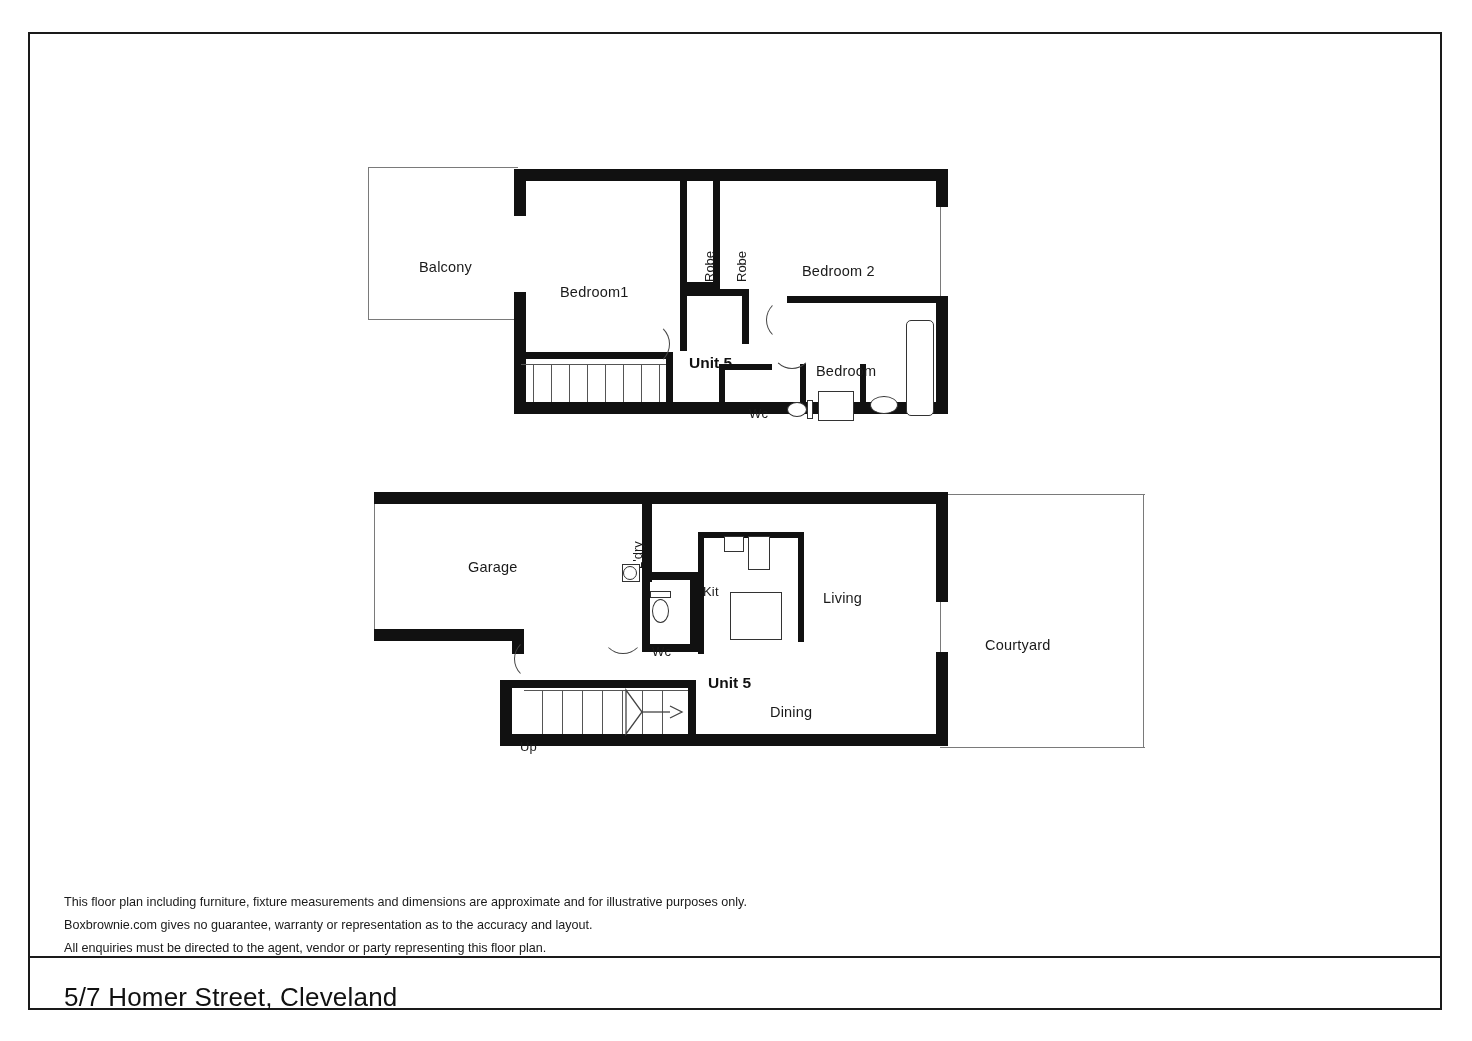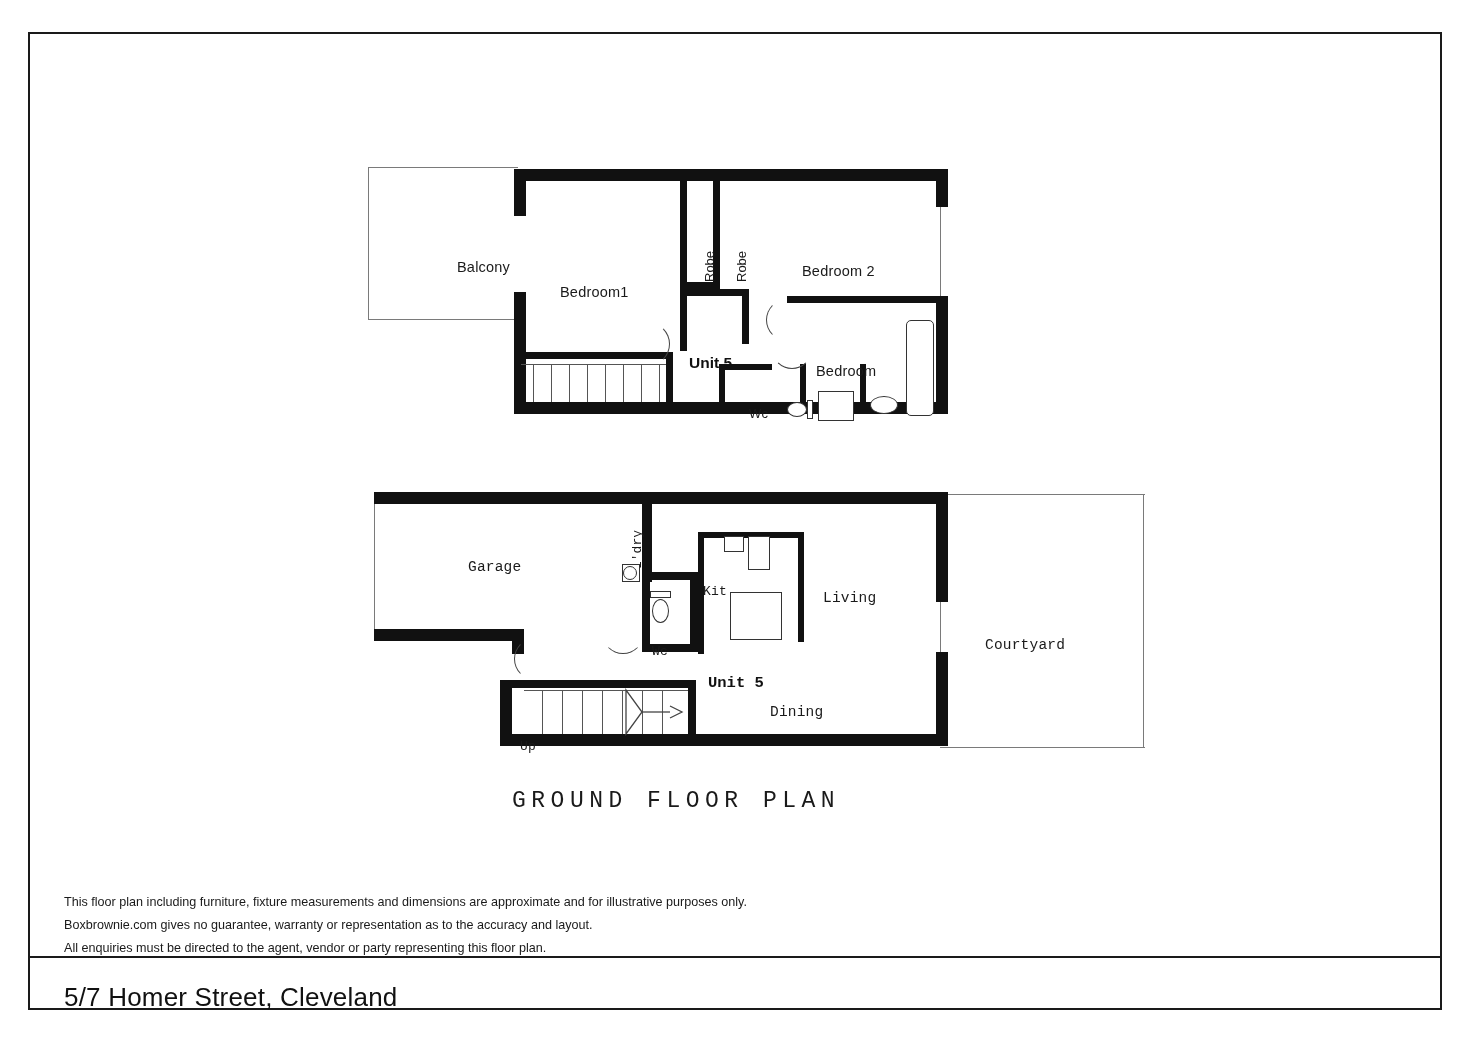--- a/index.html
+++ b/index.html
@@ -125,21 +125,21 @@
 
 <div id="page">
   <div id="frame">
 
     <div style="position:absolute; left:0; top:0; width:1414px; height:420px;">
 
       <div class="thinline" style="left:338px; top:133px; width:150px; height:1.4px;"></div>
       <div class="thinline" style="left:338px; top:133px; width:1.4px; height:153px;"></div>
       <div class="thinline" style="left:338px; top:285px; width:152px; height:1.4px;"></div>
 
-      <div class="room-label" style="left:389px; top:225px;margin-left:38px;">Balcony</div>
+      <div class="room-label" style="left:389px; top:225px;">Balcony</div>
 
       <div class="wall" style="left:484px; top:135px; width:434px; height:12px;"></div>
 
       <div class="wall" style="left:484px; top:135px; width:12px; height:47px;"></div>
 
       <div class="wall" style="left:484px; top:258px; width:12px; height:122px;"></div>
 
       <div class="wall" style="left:484px; top:368px; width:434px; height:12px;"></div>
 
       <div class="wall" style="left:906px; top:135px; width:12px; height:38px;"></div>
@@ -193,21 +193,21 @@
         <div class="stair-step" style="position:absolute; left:120px; top:0; width:1px; height:38px;"></div>
         <div class="stair-step" style="position:absolute; left:138px; top:0; width:1px; height:38px;"></div>
       </div>
 
       <div class="door-arc" style="left:596px; top:288px; width:44px; height:44px; border-color:#444; border-top-color:transparent; border-left-color:transparent; border-bottom-color:transparent;"></div>
       <div class="door-arc" style="left:736px; top:265px; width:42px; height:42px; border-bottom-color:transparent; border-right-color:transparent; border-top-color:transparent;"></div>
       <div class="door-arc" style="left:742px; top:295px; width:40px; height:40px; border-top-color:transparent; border-right-color:transparent; border-left-color:transparent;"></div>
 
     </div>
 
-    <div style="position:absolute; left:0; top:0; width:1414px; height:790px;font-family:Liberation Mono, monospace;">
+    <div style="position:absolute; left:0; top:0; width:1414px; height:790px;">
 
       <div class="thinline" style="left:344px; top:468px; width:1.4px; height:134px;"></div>
       <div class="thinline" style="left:344px; top:468px; width:14px; height:1.4px;"></div>
       <div class="thinline" style="left:344px; top:601px; width:14px; height:1.4px;"></div>
 
       <div class="thinline" style="left:910px; top:460px; width:205px; height:1.4px;"></div>
       <div class="thinline" style="left:1113px; top:460px; width:1.4px; height:254px;"></div>
       <div class="thinline" style="left:910px; top:713px; width:205px; height:1.4px;"></div>
 
       <div class="wall" style="left:344px; top:458px; width:574px; height:12px;"></div>
@@ -258,21 +258,20 @@
         <div class="stair-step" style="position:absolute; left:58px; top:0; width:1px; height:44px;"></div>
         <div class="stair-step" style="position:absolute; left:78px; top:0; width:1px; height:44px;"></div>
         <div class="stair-step" style="position:absolute; left:98px; top:0; width:1px; height:44px;"></div>
         <div class="stair-step" style="position:absolute; left:118px; top:0; width:1px; height:44px;"></div>
         <div class="stair-step" style="position:absolute; left:138px; top:0; width:1px; height:44px;"></div>
       </div>
 
       <div class="door-arc" style="left:572px; top:578px; width:42px; height:42px; border-top-color:transparent; border-right-color:transparent; border-left-color:transparent;"></div>
       <div class="door-arc" style="left:484px; top:604px; width:42px; height:42px; border-top-color:transparent; border-right-color:transparent; border-bottom-color:transparent;"></div>
 
-      <div class="plan-title" style="left:482px; top:754px;">GROUND FLOOR PLAN</div>
     </div>
 
     <svg class="svgwrap" viewBox="0 0 1414 978">
       <path d="M596,656 L596,700 L612,678 Z" fill="none" stroke="#444" stroke-width="1.3"></path>
       <path d="M612,678 L640,678" stroke="#444" stroke-width="1.3" fill="none"></path>
       <path d="M640,672 L652,678 L640,684" fill="none" stroke="#444" stroke-width="1.3"></path>
     </svg>
 
     <div class="disclaimer" style="left:34px; top:857px; width:800px;">This floor plan including furniture, fixture measurements and dimensions are approximate and for illustrative purposes only.
 Boxbrownie.com gives no guarantee, warranty or representation as to the accuracy and layout.

